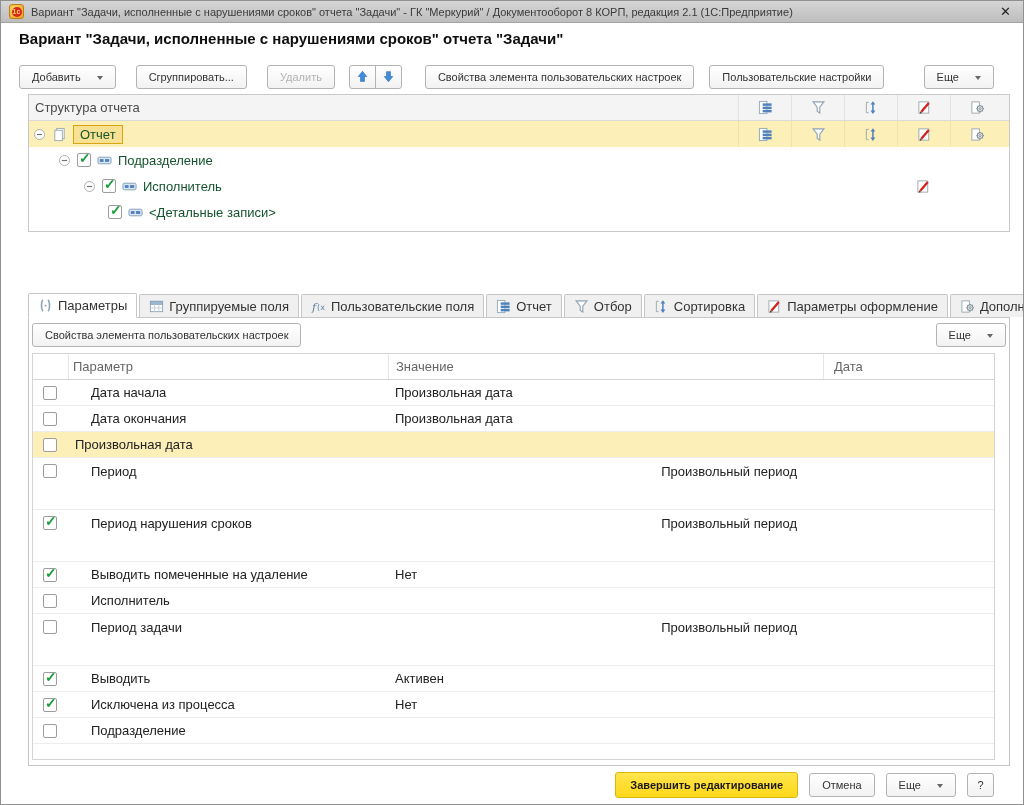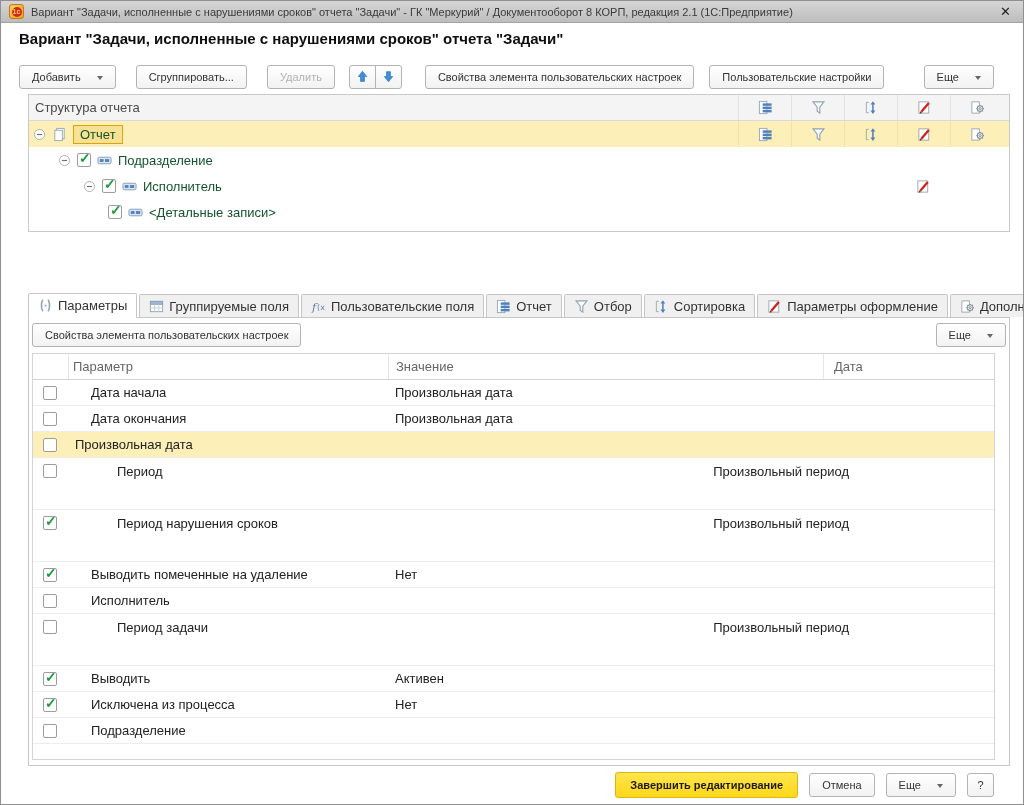--- a/index.html
+++ b/index.html
@@ -127,21 +127,21 @@
   }
   .t-head { display:flex; height:26px; border-bottom:1px solid #d4d4d4; color:#666; align-items:center; }
   .c0 { width:35px; flex:0 0 auto; align-self:stretch; display:flex; align-items:center; }
   .c0 .chk { margin-left:10px; }
   .c1 { width:320px; flex:0 0 auto; padding-left:4px; border-left:1px solid #e6e6e6; align-self:stretch; display:flex; align-items:center; }
   .c2 { width:435px; flex:0 0 auto; padding-left:7px; border-left:1px solid #e6e6e6; align-self:stretch; display:flex; align-items:center; }
   .c3 { flex:1; padding-left:10px; border-left:1px solid #e6e6e6; align-self:stretch; display:flex; align-items:center; }
   .t-row { display:flex; border-bottom:1px solid #ededed; height:26px; }
   .t-row .c1 { padding-left:23px; border-left:none; }
   .t-row .c2, .t-row .c3 { border-left:none; }
-  .t-row.tall { height:52px;gap:26px; }
+  .t-row.tall { height:52px; }
   .t-row.tall .c0, .t-row.tall .c1, .t-row.tall .c2, .t-row.tall .c3 { align-items:flex-start; padding-top:6px; }
   .t-row.tall .c0 .chk { margin-top:0; }
   .t-row.selected { background:#fcefb8; }
   .t-row .c2.rightval { justify-content:flex-end; padding-right:26px; }
   .t-row .focus-box { margin-left:-7px; }
   
   .footer {
     position:absolute; right:29px; top:771px; height:26px;
     display:flex; align-items:center; gap:11px;
   }

